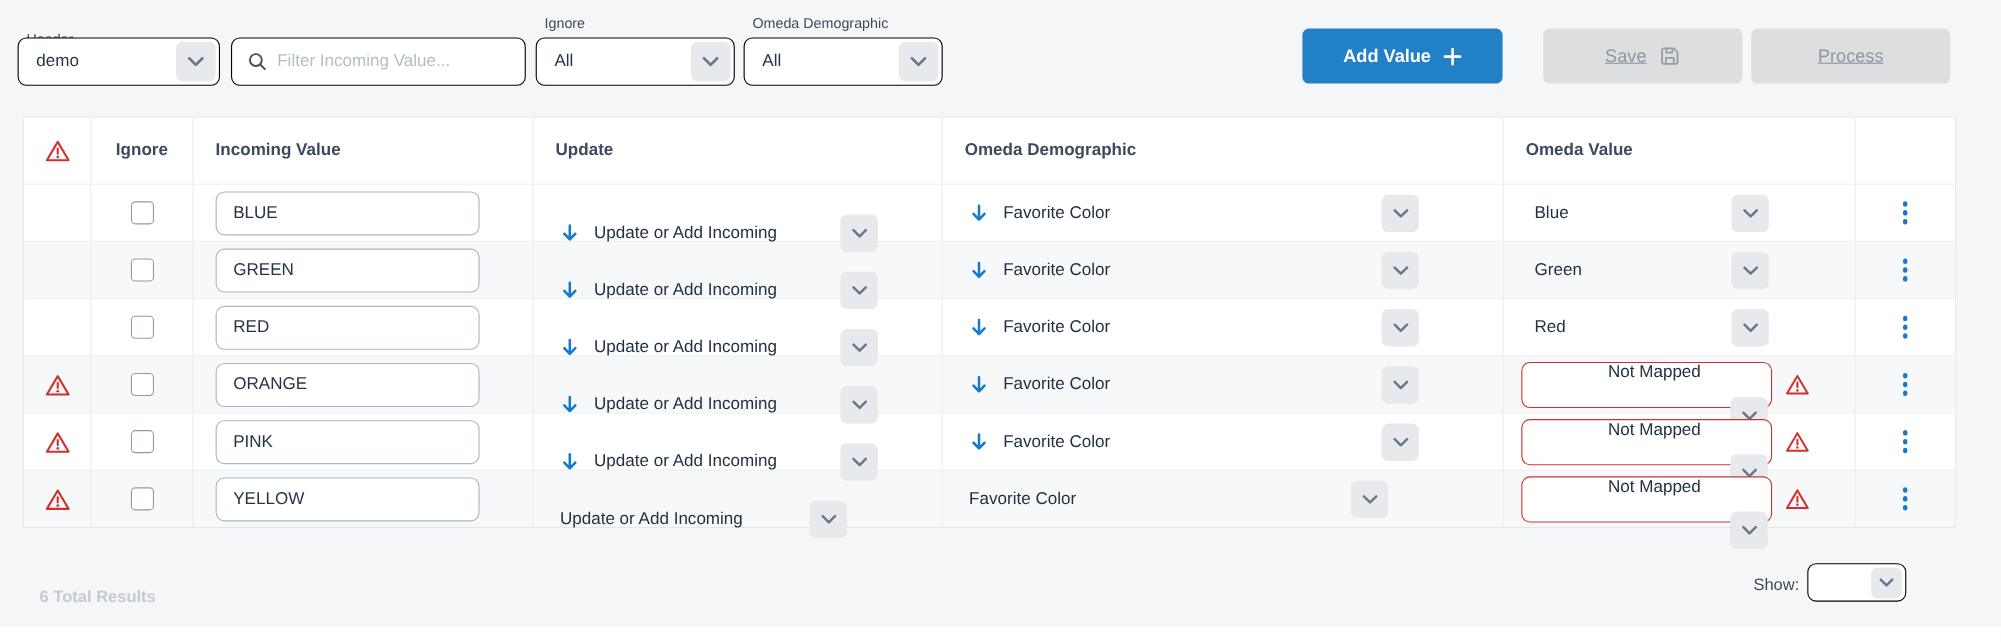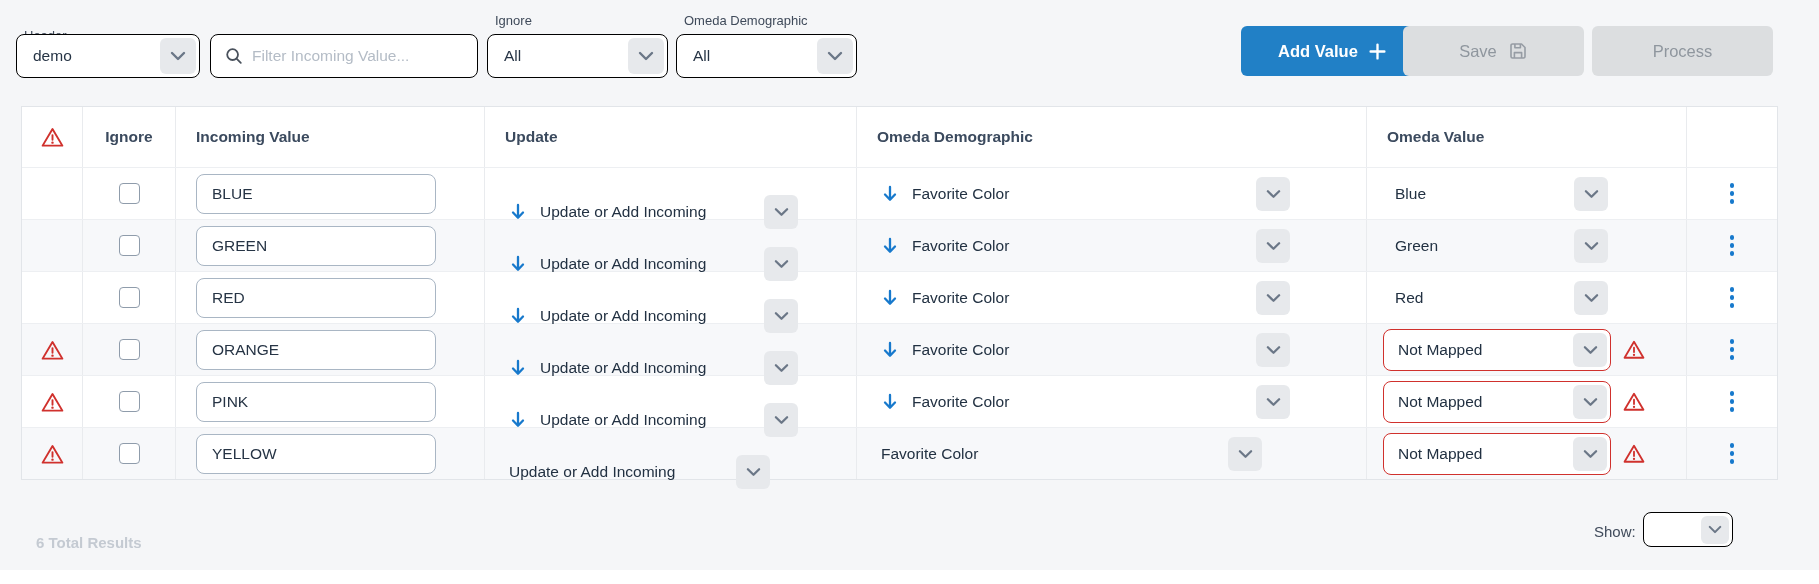--- a/index.html
+++ b/index.html
@@ -37,21 +37,21 @@
   }
   .search-ctl input::placeholder { color:#b4bcc6; }
 
   .btn {
     position:absolute; height:50px; top:26px; border-radius:6px;
     display:flex; align-items:center; justify-content:center; gap:11px;
     font-size:16.5px; cursor:pointer; border:none;
     font-family:"Liberation Sans", sans-serif;
   }
   .btn-primary { background:#2180c6; color:#fff; font-weight:700; }
-  .btn-disabled { background:#dcdee0; color:#8f969e; font-weight:400; cursor:default; }
+  .btn-disabled { background:#dcdee0; color:#8f969e; font-weight:400; cursor:default;text-decoration:underline; }
 
   
   .table {
     position:absolute; left:21px; top:106px; width:1757px;
     background:#fff; border:1px solid #e2e5e9;
   }
   .trow { display:flex; height:52px; border-top:1px solid #edeff2; background:#fff;align-items:flex-end; }
   .trow.alt { background:#f7f8fa; }
   .thead { display:flex; height:60px; border-top:none; background:#fff; }
   .cell {
@@ -88,21 +88,21 @@
     font-size:15.5px; color:#223142; padding-left:8px;
   }
   .sel .chev-box { width:34px; height:34px; }
   .sel-update { margin-left:16px; width:300px;margin-top:36px; }
   .sel-demo   { margin-left:16px; width:420px; }
   .no-arrow .sel-update { width:272px; }
   .no-arrow .sel-demo   { width:392px; }
   .sel-value  { margin-left:16px; width:228px; padding-left:12px; }
   .sel-value-bad {
     margin-left:16px; width:228px; height:42px; padding-left:14px;
-    border:1.5px solid #d0312d; border-radius:8px; background:#fff;
+    border:1.5px solid #d0312d; border-radius:8px; background:#fff;flex-direction:column;
   }
   .warn-after { margin-left:12px; display:flex; align-items:center; }
 
   .kebab { display:flex; flex-direction:column; gap:3.5px; padding:8px; cursor:pointer; }
   .kebab i { width:4.5px; height:4.5px; border-radius:50%; background:#1779cc; }
 
   
   .total-results {
     position:absolute; left:36px; top:534px;
     font-size:15px; font-weight:700; color:#c4cad2;
@@ -167,21 +167,21 @@
   <div class="field-label" style="left:684px; top:13px;">Omeda Demographic</div>
   <div class="ctl select-ctl" style="left:676px; top:34px; width:181px;">
     <span>All</span>
     <span class="chev-box">
       <svg width="16" height="10" viewBox="0 0 16 10">
           <use href="#ico-chevron"></use>
         </svg>
     </span>
   </div>
 
-  <button class="btn btn-primary" style="left:1241px; width:182px;">
+  <button class="btn btn-primary" style="left:1184px; width:182px;">
     <span>Add Value</span>
     <span>
       <svg width="17" height="17" viewBox="0 0 16 16">
           <path d="M8 1.5 V14.5 M1.5 8 H14.5" stroke="#ffffff" stroke-width="2.2" stroke-linecap="round"></path>
         </svg>
     </span>
   </button>
 
   <button class="btn btn-disabled" style="left:1403px; width:181px;">
     <span>Save</span>

